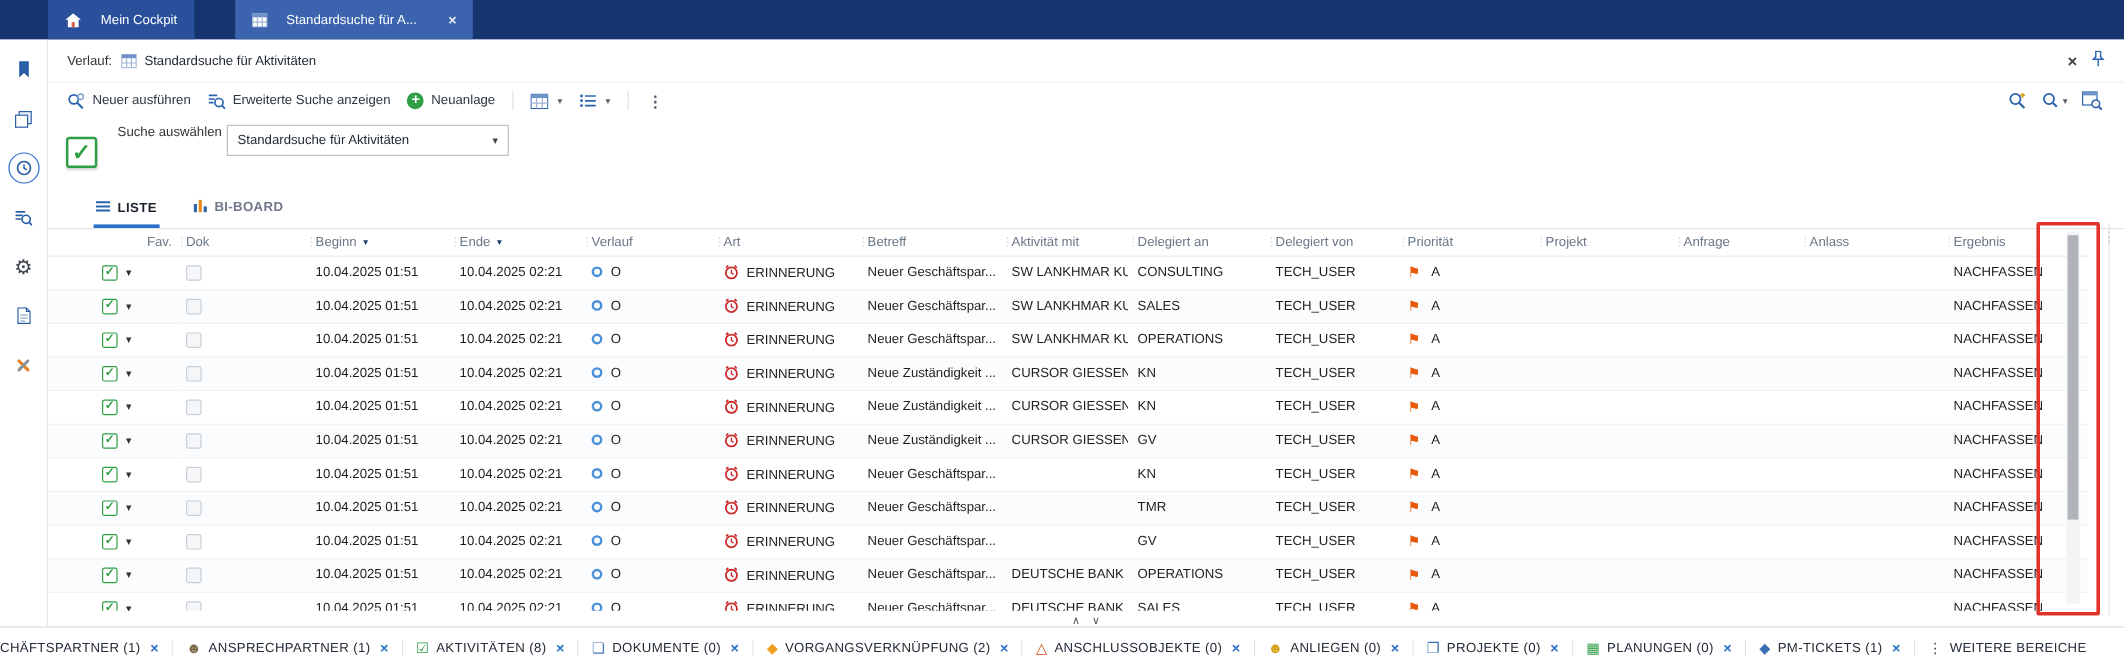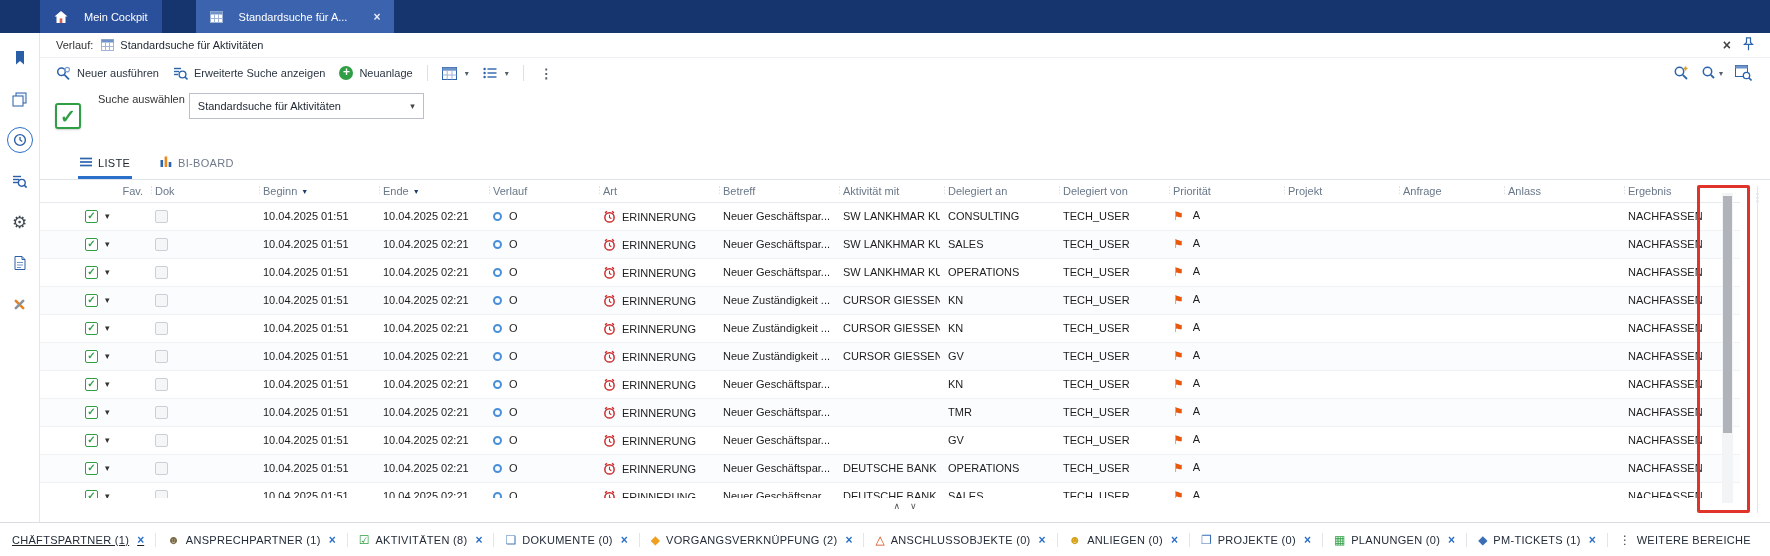--- a/index.html
+++ b/index.html
@@ -30,21 +30,21 @@
     background: #fff; border-right: 1px solid #e4e7ea;
     display: flex; flex-direction: column; align-items: center; padding-top: 12px; gap: 15px;
   }
   .side-icon { width: 26px; height: 26px; display: flex; align-items: center; justify-content: center; }
   .side-icon.active { border: 1.5px solid #2a6fc9; border-radius: 50%; }
   .gear-glyph { font-size: 17px; color: #3f4850; line-height: 1; }
 
   
   .content { position: absolute; top: 33px; left: 40px; width: 1730px; height: 489px; background: #fff; }
 
-  .history-bar { height: 25px; display: flex; align-items: center; padding: 0 12px 0 16px; border-bottom: 1px solid #eef1f4; }
+  .history-bar { height: 36px; display: flex; align-items: center; padding: 0 12px 0 16px; border-bottom: 1px solid #eef1f4; }
   .hb-label { color: #333; margin-right: 8px; }
   .hb-item { display: inline-flex; align-items: center; gap: 6px; color: #1d2530; }
   .hb-right { margin-left: auto; display: inline-flex; align-items: center; gap: 12px; padding-right: 4px; }
   .hb-close { font-size: 14px; color: #444; font-weight: bold; line-height: 1; }
 
   .toolbar { height: 30px; display: flex; align-items: center; padding: 0 12px 0 16px; gap: 14px; }
   .tb-btn { display: inline-flex; align-items: center; gap: 6px; color: #2b3642; white-space: nowrap; }
   .tb-sep { width: 1px; height: 16px; background: #dcdfe4; }
   .chev { font-size: 8px; color: #55606c; margin-left: 2px; }
   .kebab { color: #55606c; font-size: 13px; font-weight: bold; padding: 0 2px; }
@@ -70,21 +70,21 @@
   .select-box {
     width: 235px; height: 26px; border: 1px solid #b9c0ca; background: #fff;
     display: flex; align-items: center; padding: 0 8px; color: #1d2530;
   }
   .sb-chev { margin-left: auto; font-size: 9px; color: #444; }
   .input-wrap { position: relative; width: 603px; }
   .search-input { width: 603px; height: 26px; border: 1px solid #b9c0ca; background: #fff; padding: 0 28px 0 8px; font-family: "Liberation Sans", sans-serif; font-size: 11px; }
   .in-mag { position: absolute; right: 8px; top: 6px; }
 
   
-  .view-tabs { height: 30px; display: flex; align-items: flex-end; padding-left: 38px; gap: 26px; border-bottom: 1px solid #dfe4e9; }
+  .view-tabs { height: 30px; display: flex; align-items: flex-end; padding-left: 38px; gap: 26px; border-bottom: 1px solid #dfe4e9; font-weight: bold; }
   .view-tab { display: inline-flex; align-items: center; gap: 6px; padding: 0 2px 7px 2px; border-bottom: 3px solid transparent; color: #70798a; letter-spacing: 0.3px; }
   .view-tab.active { border-bottom-color: #2a6fc9; color: #1b2430; }
 
   
   .table-area { position: relative; height: 318px; overflow: hidden; }
   table.grid { table-layout: fixed; width: 1700px; border-collapse: collapse; }
   th {
     height: 22px; font-weight: normal; color: #6a7889; text-align: left;
     padding: 0 4px 0 8px; white-space: nowrap; overflow: hidden;
     border-bottom: 1px solid #e6eaee; position: relative;
@@ -114,21 +114,21 @@
   .collapse-row { height: 17px; display: flex; align-items: center; justify-content: center; gap: 10px; }
   .collapse-btn { font-size: 9px; color: #555; line-height: 1; }
 
   
   .bottom-bar {
     position: absolute; left: 0; bottom: 0; width: 1770px; height: 34px;
     background: #fff; border-top: 1px solid #d8dde3;
     display: flex; align-items: center; overflow: hidden;
   }
   .bottom-tab { display: flex; align-items: center; gap: 6px; padding: 0 11px; height: 100%; white-space: nowrap; }
-  .bottom-tab:first-child { padding-left: 12px; text-decoration: underline; }
+  .bottom-tab:first-child { padding-left: 0; }
   .bt-sep { width: 1px; height: 14px; background: #e2e5e9; flex: 0 0 auto; }
   .bt-icon { font-size: 12px; line-height: 1; }
   .bt-label { color: #232c38; letter-spacing: 0.3px; }
   .bt-close { color: #2a6fc9; font-weight: bold; font-size: 12px; margin-left: 2px; line-height: 1; }
 </style>
 </head>
 <body>
 
 <div class="top-bar">
   <div class="top-tab cockpit">

